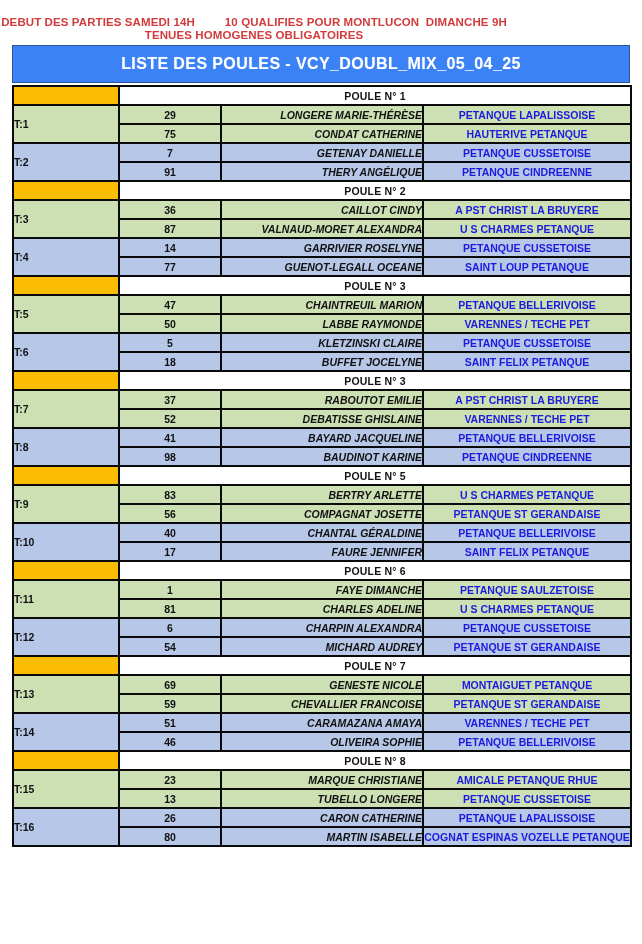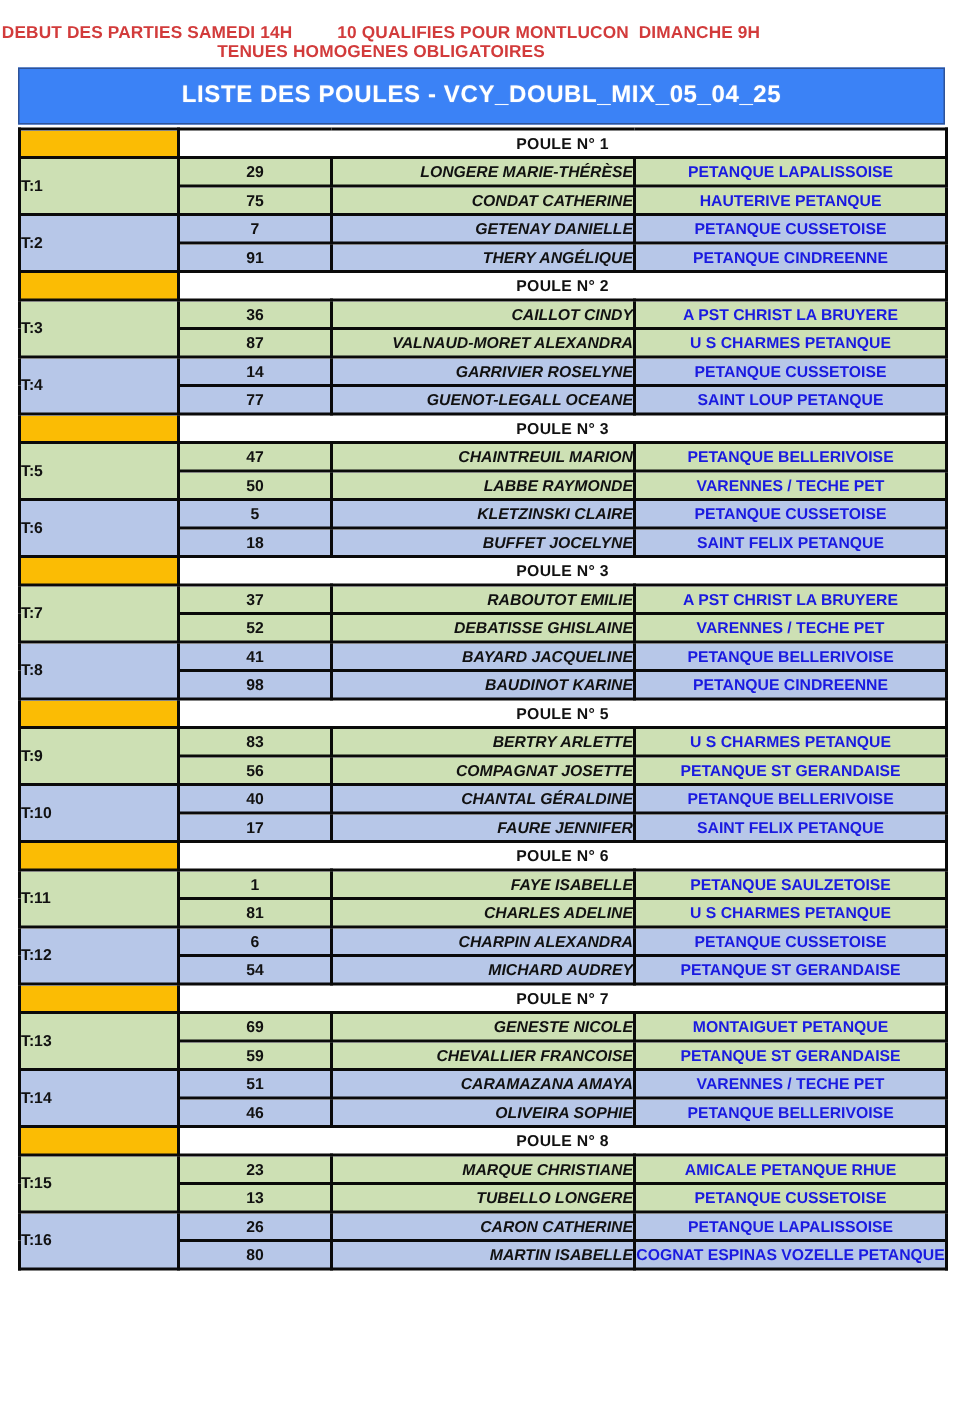--- a/index.html
+++ b/index.html
@@ -302,21 +302,21 @@
             <td class="pname">FAURE JENNIFER</td>
             <td class="club">SAINT FELIX PETANQUE</td>
           </tr>
           <tr>
             <td class="poule-tag"></td>
             <td class="poule-title" colspan="3">POULE N° 6</td>
           </tr>
           <tr class="band-a">
             <td class="team" rowspan="2">T:11</td>
             <td class="num">1</td>
-            <td class="pname">FAYE ISABELLE</td>
+            <td class="pname">FAYE DIMANCHE</td>
             <td class="club">PETANQUE SAULZETOISE</td>
           </tr>
           <tr class="band-a inner">
             <td class="num">81</td>
             <td class="pname">CHARLES ADELINE</td>
             <td class="club">U S CHARMES PETANQUE</td>
           </tr>
           <tr class="band-b">
             <td class="team" rowspan="2">T:12</td>
             <td class="num">6</td>

